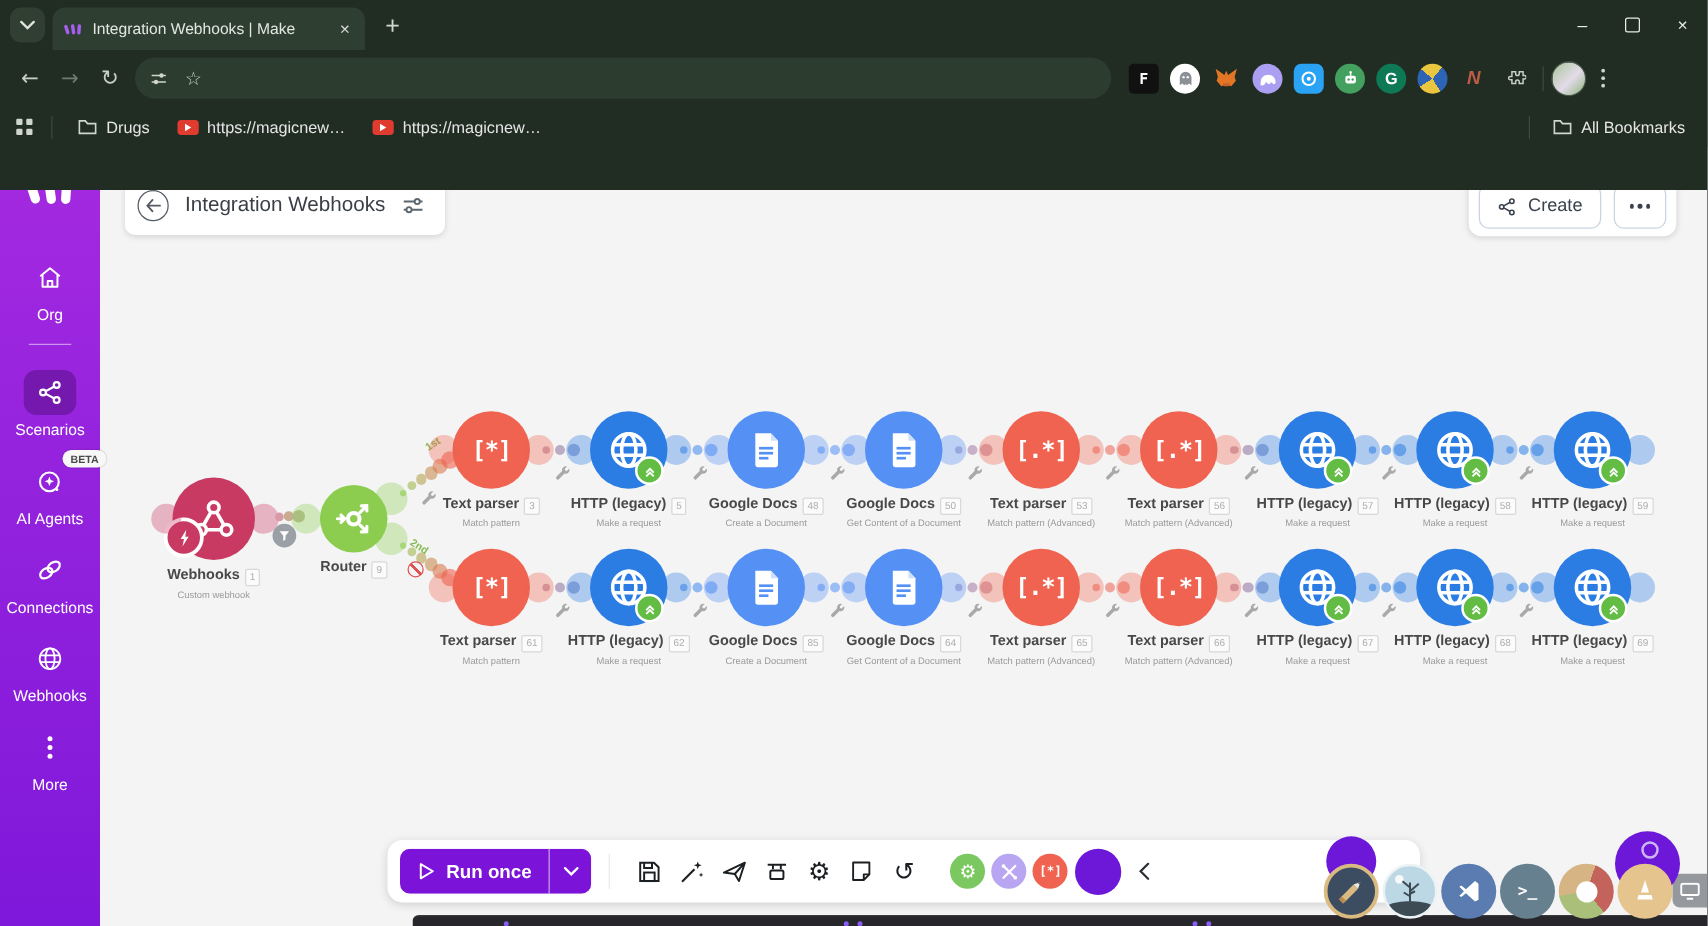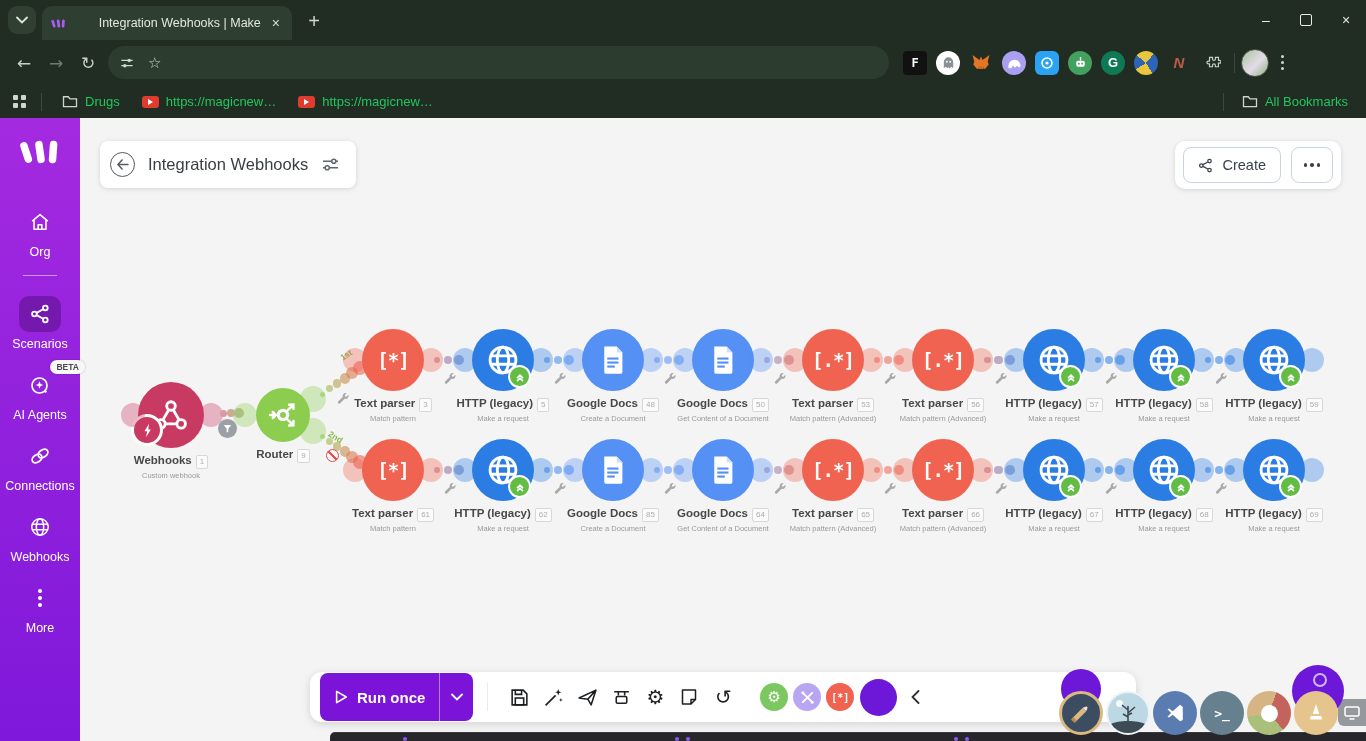--- a/index.html
+++ b/index.html
@@ -2,21 +2,21 @@
 <html><head>
 <meta charset="utf-8">
 <style>
   html,body{margin:0;padding:0;background:#000;}
   .stage{position:relative;width:1366px;height:741px;overflow:hidden;background:#f4f4f5;
     font-family:"Liberation Sans",sans-serif;-webkit-font-smoothing:antialiased;}
   svg{display:block}
   .sym{font-family:"DejaVu Sans",sans-serif;}
 
   
-  .chrome{position:absolute;top:0;left:0;right:0;height:118px;background:#212d23;z-index:50;text-align:right;}
+  .chrome{position:absolute;top:0;left:0;right:0;height:152px;background:#212d23;z-index:50;}
   .tabstrip{height:40px;display:flex;align-items:flex-end;padding-left:8px;}
   .tab-search{width:28px;height:28px;margin:6px 6px 6px 0;border-radius:9px;background:#303f32;
     display:flex;align-items:center;justify-content:center;}
   .tab{height:34px;width:232px;background:#2e3e30;border-radius:10px 10px 0 0;display:flex;
     align-items:center;padding:0 9px;color:#e2e7df;font-size:12.5px;gap:8px;}
   .tab-title{flex:1;white-space:nowrap;overflow:hidden;text-overflow:ellipsis;}
   .tab-close{color:#d7ddd4;font-size:14px;line-height:1;padding:2px 3px;border-radius:50%;}
   .newtab{width:28px;height:28px;margin:0 0 5px 8px;color:#cfd6cc;font-size:20px;display:flex;
     align-items:center;justify-content:center;}
   .wincontrols{margin-left:auto;display:flex;height:40px;align-items:center;}
@@ -34,21 +34,21 @@
   .star{color:#cfd6cc;font-size:15px;padding:0 8px;}
   .extrow{display:flex;align-items:center;gap:9px;margin-left:14px;}
   .ext{width:24px;height:24px;display:flex;align-items:center;justify-content:center;border-radius:6px;
     font-size:12px;font-weight:bold;}
   .navdivider{width:1px;height:20px;background:#3c493e;margin:0 6px 0 10px;}
   .avatar{width:26px;height:26px;border-radius:50%;background:linear-gradient(135deg,#a8c59a,#e3dbe8 55%,#8fb57f);
     border:1px solid #4a584c;}
   .kebab{display:flex;flex-direction:column;gap:3px;padding:0 12px;}
   .kebab i{width:3px;height:3px;border-radius:50%;background:#cfd6cc;}
 
-  .bookmarksbar{height:33px;display:flex;align-items:center;padding:0 12px;color:#22c55e;font-size:13px;gap:10px;}
+  .bookmarksbar{height:33px;display:flex;align-items:center;padding:0 12px;color:#e5e5e5;font-size:13px;gap:10px;}
   .bm-item{display:flex;align-items:center;gap:7px;white-space:nowrap;padding:3px 6px;border-radius:6px;}
   .bm-sep{width:1px;height:18px;background:#3c493e;margin:0 4px;}
   .yt{width:17px;height:12px;background:#e03b2f;border-radius:3px;display:flex;align-items:center;justify-content:center;}
   .yt i{width:0;height:0;border-left:5px solid #fff;border-top:3px solid transparent;border-bottom:3px solid transparent;}
   .bm-right{margin-left:auto;display:flex;align-items:center;gap:8px;}
 
   
   .app{position:absolute;top:118px;left:0;right:0;bottom:0;display:flex;}
   .sidebar{width:80px;background:linear-gradient(180deg,#a42ae0 0%,#9322dd 45%,#7f18da 100%);
     display:flex;flex-direction:column;align-items:center;padding-top:16px;z-index:30;}
@@ -94,21 +94,21 @@
   .funnel{position:absolute;width:19px;height:19px;border-radius:50%;background:#9aa0a6;
     display:flex;align-items:center;justify-content:center;}
   .boltbadge{position:absolute;width:26px;height:26px;border-radius:50%;background:#c93a63;
     border:3px solid #fff;display:flex;align-items:center;justify-content:center;}
   .upbadge{position:absolute;width:19px;height:19px;border-radius:50%;background:#63bd44;
     border:2px solid #fff;display:flex;align-items:center;justify-content:center;}
 
   
   .runbar{position:absolute;left:310px;top:672px;width:826px;height:50px;background:#fff;border-radius:12px;
     box-shadow:0 2px 8px rgba(0,0,0,.14);display:flex;align-items:center;padding:0 10px;z-index:20;box-sizing:border-box;}
-  .runbtn{height:48px;border-radius:8px;overflow:hidden;display:flex;flex:none;}
+  .runbtn{height:36px;border-radius:8px;overflow:hidden;display:flex;flex:none;}
   .run-main{background:#7c13d8;color:#fff;display:flex;align-items:center;gap:9px;padding:0 14px;
     font-size:15px;font-weight:bold;}
   .run-chev{width:33px;background:#7c13d8;border-left:1px solid rgba(255,255,255,.45);
     display:flex;align-items:center;justify-content:center;}
   .togglewrap{margin-left:15px;height:36px;background:#f0f1f3;border-radius:8px;display:flex;
     align-items:center;gap:10px;padding:0 13px;flex:none;}
   .track{width:34px;height:18px;border-radius:9px;background:#dde1e5;position:relative;flex:none;}
   .knob{position:absolute;left:2px;top:2px;width:14px;height:14px;border-radius:50%;background:#b3bcc4;}
   .toggle-label{font-size:13px;font-weight:bold;color:#26292d;white-space:nowrap;}
   .rb-sep{width:1px;height:28px;background:#e8eaec;margin:0 14px;flex:none;}

